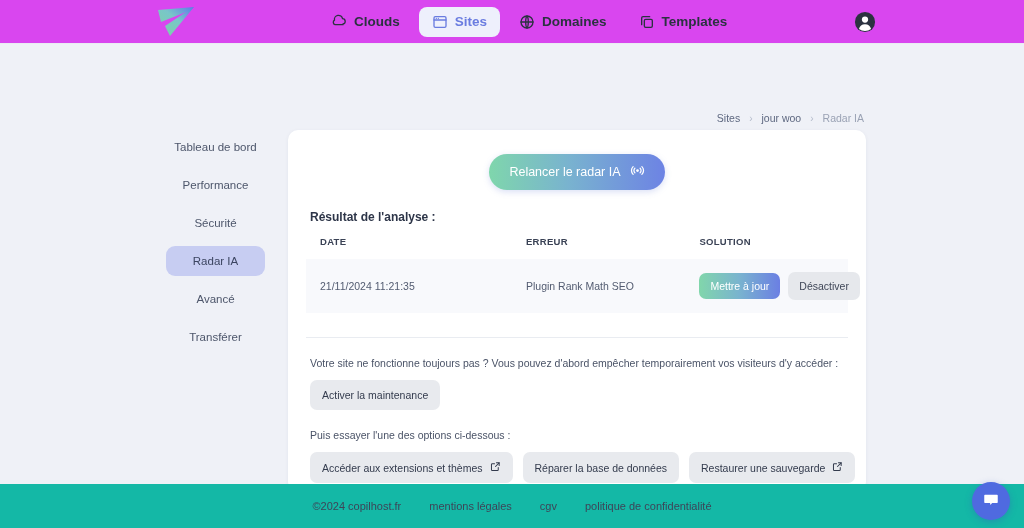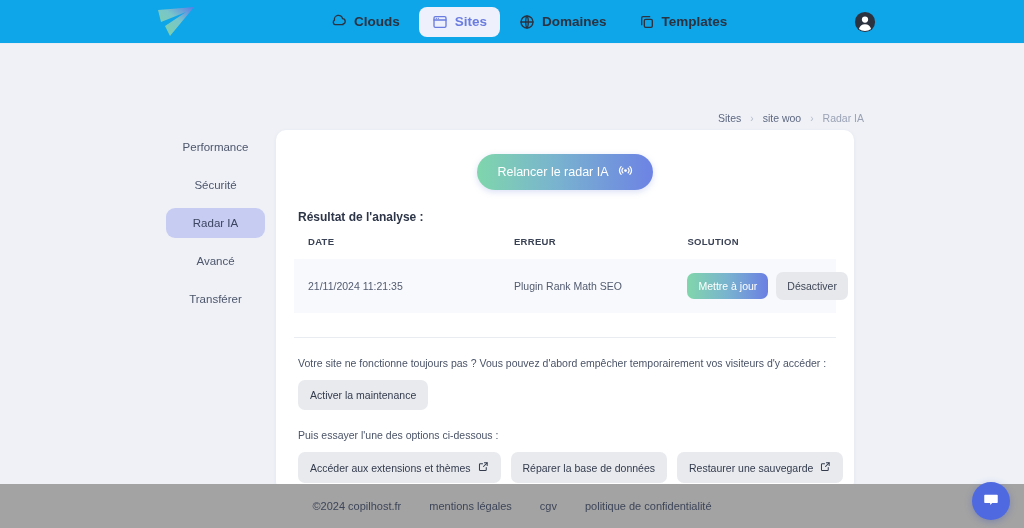--- a/index.html
+++ b/index.html
@@ -12,21 +12,21 @@
   body {
     font-family: "Liberation Sans", sans-serif;
     background: #eff1f7;
     color: #2d3548;
     -webkit-font-smoothing: antialiased;
   }
 
   
   .topbar {
     height: 44px;
-    background: #0ea5e9;
+    background: #d946ef;
     display: flex;
     align-items: center;
     position: relative;
     border-bottom: 1px solid #e9ecf3;
   }
   .logo {
     position: absolute;
     left: 152px;
     top: 3px;
     width: 48px;
@@ -106,21 +106,21 @@
     white-space: nowrap;
   }
   .side-item.active {
     background: #c7cdf2;
     color: #3c4561;
   }
 
   
   .card {
     position: absolute;
-    left: 276px;
+    left: 288px;
     top: 86px;
     width: 578px;
     height: 362px;
     background: #ffffff;
     border-radius: 10px;
     box-shadow: 0 1px 4px rgba(40,50,80,.06);
     padding: 26px 18px 0 18px;
   }
   .radar-btn-wrap {
     display: flex;
@@ -239,21 +239,21 @@
     text-decoration: underline;
   }
 
   
   .footer {
     position: absolute;
     bottom: 0;
     left: 0;
     width: 1024px;
     height: 44px;
-    background: #a3a3a3;
+    background: #14b8a6;
     display: flex;
     align-items: center;
     justify-content: center;
     gap: 28px;
     font-size: 11px;
     color: #3d4558;
   }
   .footer span { cursor: default; }
   .footer a { color: #3d4558; text-decoration: none; cursor: pointer; }
 
@@ -343,26 +343,27 @@
       <path d="M5.4 19.6a6.8 6.8 0 0 1 13.2 0 11 11 0 0 1-13.2 0z" fill="#ffffff"></path>
     </svg>
   </div>
 </div>
 
 <div class="page">
 
   <div class="breadcrumb">
     <span class="crumb">Sites</span>
     <span class="sep">›</span>
-    <span class="crumb">site woo</span>
+    <span class="crumb">jour woo</span>
     <span class="sep">›</span>
     <span class="crumb current">Radar IA</span>
   </div>
 
   <div class="sidebar">
+    <div class="side-item">Tableau de bord</div>
     <div class="side-item">Performance</div>
     <div class="side-item">Sécurité</div>
     <div class="side-item active">Radar IA</div>
     <div class="side-item">Avancé</div>
     <div class="side-item">Transférer</div>
   </div>
 
   <div class="card">
 
     <div class="radar-btn-wrap">

